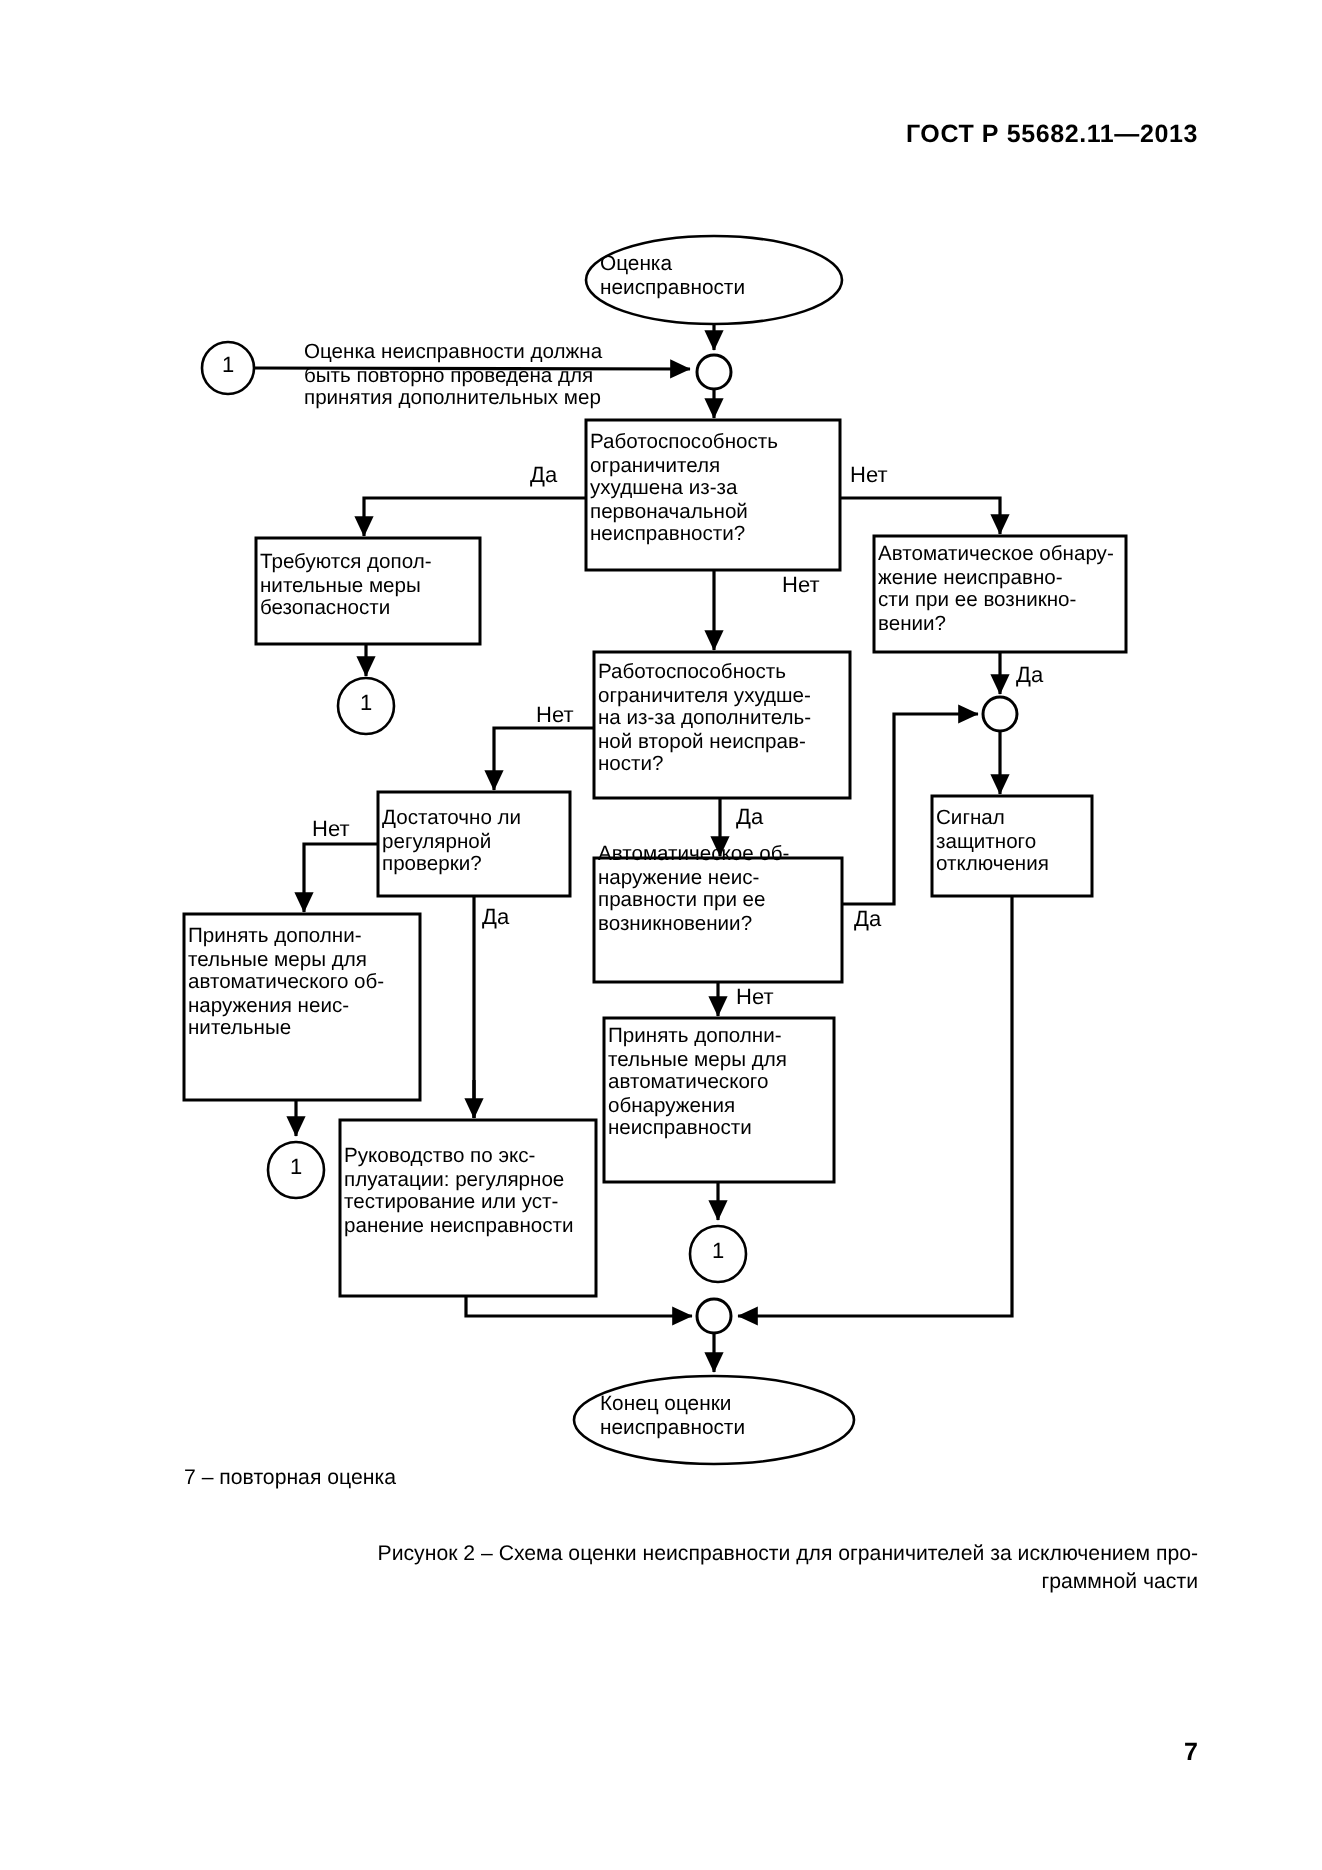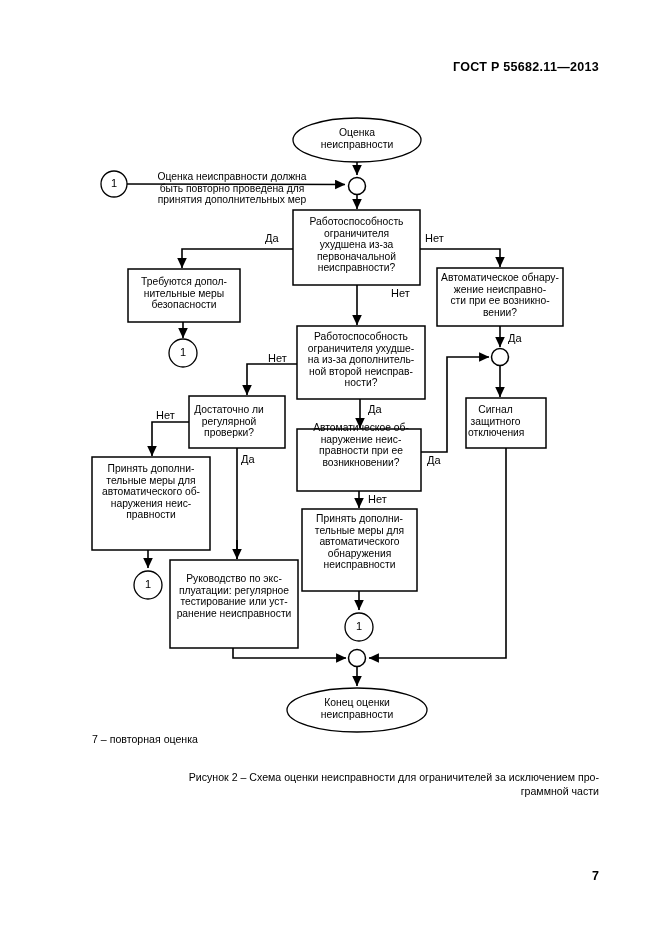--- a/index.html
+++ b/index.html
@@ -10,21 +10,21 @@
 
   .hdr { position:absolute; right:62px; top:60px; font-size:12.5px; font-weight:bold;
          letter-spacing:0.3px; white-space:nowrap; }
 
   .pageno { position:absolute; right:62px; bottom:52px; font-size:12.5px; font-weight:bold; }
 
   
   #flow { position:absolute; left:0; top:0; }
 
   
-  .tb { position:absolute; text-align:center; font-size:10.3px; line-height:11.6px;
+  .tb { position:absolute; font-size:10.3px; line-height:11.6px;
         color:#000; }
 
   .oval-txt { font-size:10.4px; line-height:12px; }
 
   .lbl { position:absolute; font-size:11px; line-height:11px; white-space:nowrap; }
 
   .conn-num { position:absolute; font-size:11px; text-align:center; width:26px; }
 
   .note { position:absolute; left:92px; top:733px; font-size:10.6px; }
 
@@ -125,21 +125,21 @@
     </g>
   </svg>
 
   <div class="tb oval-txt" style="left:300px; top:127px; width:114px;">
     <div>Оценка</div>
     <div>неисправности</div>
   </div>
 
   <div class="conn-num" style="left:101px; top:177px;">1</div>
 
-  <div class="tb" style="left:132px; top:171px; width:200px;">
+  <div class="tb" style="left:152px; top:171px; width:200px;">
     <div>Оценка неисправности должна</div>
     <div>быть повторно проведена для</div>
     <div>принятия дополнительных мер</div>
   </div>
 
   <div class="tb" style="left:295px; top:216px; width:123px;">
     <div>Работоспособность</div>
     <div>ограничителя</div>
     <div>ухудшена из-за</div>
     <div>первоначальной</div>
@@ -186,21 +186,21 @@
     <div>проверки?</div>
   </div>
   <div class="lbl" style="left:156px; top:410px;">Нет</div>
   <div class="lbl" style="left:241px; top:454px;">Да</div>
 
   <div class="tb" style="left:94px; top:463px; width:114px;">
     <div>Принять дополни-</div>
     <div>тельные меры для</div>
     <div>автоматического об-</div>
     <div>наружения неис-</div>
-    <div>правности</div>
+    <div>нительные</div>
   </div>
   <div class="conn-num" style="left:135px; top:578px;">1</div>
 
   <div class="tb" style="left:299px; top:422px; width:124px;">
     <div>Автоматическое об-</div>
     <div>наружение неис-</div>
     <div>правности при ее</div>
     <div>возникновении?</div>
   </div>
   <div class="lbl" style="left:427px; top:455px;">Да</div>

